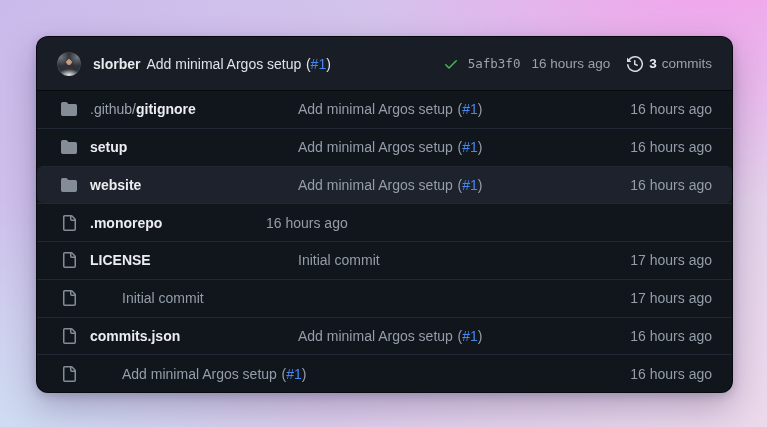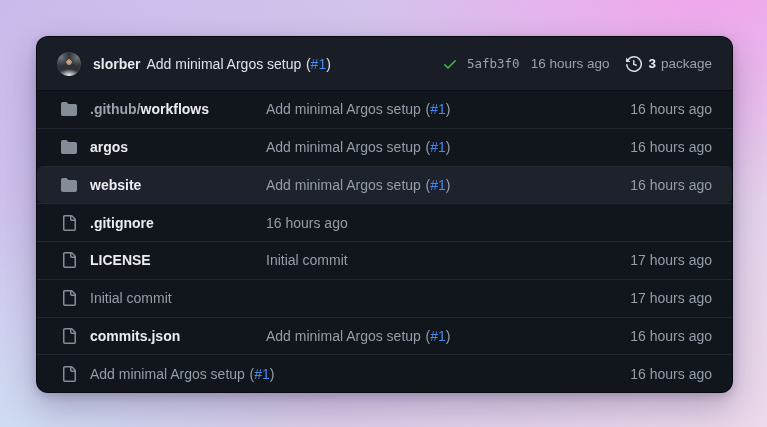--- a/index.html
+++ b/index.html
@@ -46,22 +46,22 @@
   
   .rows{flex:1;display:flex;flex-direction:column;}
   .row{
     flex:1;display:flex;align-items:center;
     padding:0 20px 0 24px;font-size:14px;border-top:1px solid #212733;
   }
   .row:first-child{border-top:none;}
   .row.highlighted{background:#1d222c;border-radius:6px;}
   .row-icon{flex:0 0 16px;margin-right:13px;display:flex;color:#848d97;}
   .row-name{flex:0 0 176px;color:#ebedf0;font-weight:600;white-space:nowrap;overflow:hidden;}
-  .name-prefix{color:#9aa3ad;font-weight:700;}
-  .row-message{flex:1;color:#959ea8;white-space:nowrap;overflow:hidden;}
+  .name-prefix{color:#9aa3ad;font-weight:400;}
+  .row-message{flex:1;color:#959ea8;white-space:nowrap;overflow:hidden;margin-left:32px;}
   .row-time{color:#959ea8;text-align:right;white-space:nowrap;}
   .pr-ref{margin-left:.33em;color:#959ea8;}
   .header-left .pr-ref{color:#dfe3e8;}
   .link{color:#4688f1;}
   svg{display:block;}
 </style>
 </head>
 <body>
 
 <div class="card">
@@ -81,45 +81,45 @@
       </span>
       <span class="hash">5afb3f0</span>
       <span class="commit-time">16 hours ago</span>
       <span class="commits">
         <span class="history-icon">
           <svg width="16" height="16" viewBox="0 0 16 16" fill="currentColor">
               <path d="m.427 1.927 1.215 1.215a8.002 8.002 0 1 1-1.6 5.685.75.75 0 1 1 1.493-.154 6.5 6.5 0 1 0 1.18-4.458l1.358 1.358A.25.25 0 0 1 3.896 6H.25A.25.25 0 0 1 0 5.75V2.104a.25.25 0 0 1 .427-.177ZM7.75 4a.75.75 0 0 1 .75.75v2.992l2.028.812a.75.75 0 0 1-.557 1.392l-2.5-1A.751.751 0 0 1 7 8.25v-3.5A.75.75 0 0 1 7.75 4Z"></path>
             </svg>
         </span>
         <span class="commits-count">3</span>
-        <span class="commits-label">package</span>
+        <span class="commits-label">commits</span>
       </span>
     </div>
   </div>
 
   <div class="rows" id="rows">
       <div class="row">
     <span class="row-icon">
       <svg width="16" height="16" viewBox="0 0 16 16" fill="currentColor">
             <path d="M1.75 1A1.75 1.75 0 0 0 0 2.75v10.5C0 14.216.784 15 1.75 15h12.5A1.75 1.75 0 0 0 16 13.25v-8.5A1.75 1.75 0 0 0 14.25 3H7.5a.25.25 0 0 1-.2-.1l-.9-1.2C6.07 1.26 5.55 1 5 1H1.75Z"></path>
           </svg>
 
     </span>
-    <span class="row-name"><span class="name-prefix">.github/</span><span>workflows</span></span>
+    <span class="row-name"><span class="name-prefix">.github/</span><span>gitignore</span></span>
     <span class="row-message"><span>Add minimal Argos setup</span><span class="pr-ref"><span>(</span><span class="link">#1</span><span>)</span></span></span>
     <span class="row-time">16 hours ago</span>
   </div>
       <div class="row">
     <span class="row-icon">
       <svg width="16" height="16" viewBox="0 0 16 16" fill="currentColor">
             <path d="M1.75 1A1.75 1.75 0 0 0 0 2.75v10.5C0 14.216.784 15 1.75 15h12.5A1.75 1.75 0 0 0 16 13.25v-8.5A1.75 1.75 0 0 0 14.25 3H7.5a.25.25 0 0 1-.2-.1l-.9-1.2C6.07 1.26 5.55 1 5 1H1.75Z"></path>
           </svg>
 
     </span>
-    <span class="row-name"><span class="name-prefix"></span><span>argos</span></span>
+    <span class="row-name"><span class="name-prefix"></span><span>setup</span></span>
     <span class="row-message"><span>Add minimal Argos setup</span><span class="pr-ref"><span>(</span><span class="link">#1</span><span>)</span></span></span>
     <span class="row-time">16 hours ago</span>
   </div>
       <div class="row highlighted">
     <span class="row-icon">
       <svg width="16" height="16" viewBox="0 0 16 16" fill="currentColor">
             <path d="M1.75 1A1.75 1.75 0 0 0 0 2.75v10.5C0 14.216.784 15 1.75 15h12.5A1.75 1.75 0 0 0 16 13.25v-8.5A1.75 1.75 0 0 0 14.25 3H7.5a.25.25 0 0 1-.2-.1l-.9-1.2C6.07 1.26 5.55 1 5 1H1.75Z"></path>
           </svg>
 
     </span>
@@ -127,21 +127,21 @@
     <span class="row-message"><span>Add minimal Argos setup</span><span class="pr-ref"><span>(</span><span class="link">#1</span><span>)</span></span></span>
     <span class="row-time">16 hours ago</span>
   </div>
       <div class="row">
     <span class="row-icon">
 
       <svg width="16" height="16" viewBox="0 0 16 16" fill="currentColor">
             <path d="M2 1.75C2 .784 2.784 0 3.75 0h6.586c.464 0 .909.184 1.237.513l2.914 2.914c.329.328.513.773.513 1.237v9.586A1.75 1.75 0 0 1 13.25 16h-9.5A1.75 1.75 0 0 1 2 14.25Zm1.75-.25a.25.25 0 0 0-.25.25v12.5c0 .138.112.25.25.25h9.5a.25.25 0 0 0 .25-.25V6h-2.75A1.75 1.75 0 0 1 9 4.25V1.5Zm6.75.062V4.25c0 .138.112.25.25.25h2.688l-.011-.013-2.914-2.914-.013-.011Z"></path>
           </svg>
     </span>
-    <span class="row-name"><span class="name-prefix"></span><span>.gitignore</span></span>
+    <span class="row-name"><span class="name-prefix"></span><span>.monorepo</span></span>
     <span class="row-time">16 hours ago</span>
   </div>
       <div class="row">
     <span class="row-icon">
 
       <svg width="16" height="16" viewBox="0 0 16 16" fill="currentColor">
             <path d="M2 1.75C2 .784 2.784 0 3.75 0h6.586c.464 0 .909.184 1.237.513l2.914 2.914c.329.328.513.773.513 1.237v9.586A1.75 1.75 0 0 1 13.25 16h-9.5A1.75 1.75 0 0 1 2 14.25Zm1.75-.25a.25.25 0 0 0-.25.25v12.5c0 .138.112.25.25.25h9.5a.25.25 0 0 0 .25-.25V6h-2.75A1.75 1.75 0 0 1 9 4.25V1.5Zm6.75.062V4.25c0 .138.112.25.25.25h2.688l-.011-.013-2.914-2.914-.013-.011Z"></path>
           </svg>
     </span>
     <span class="row-name"><span class="name-prefix"></span><span>LICENSE</span></span>

